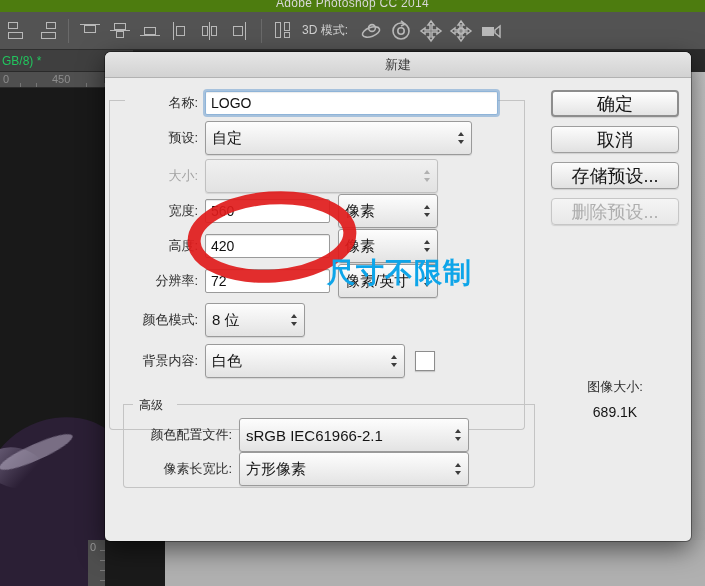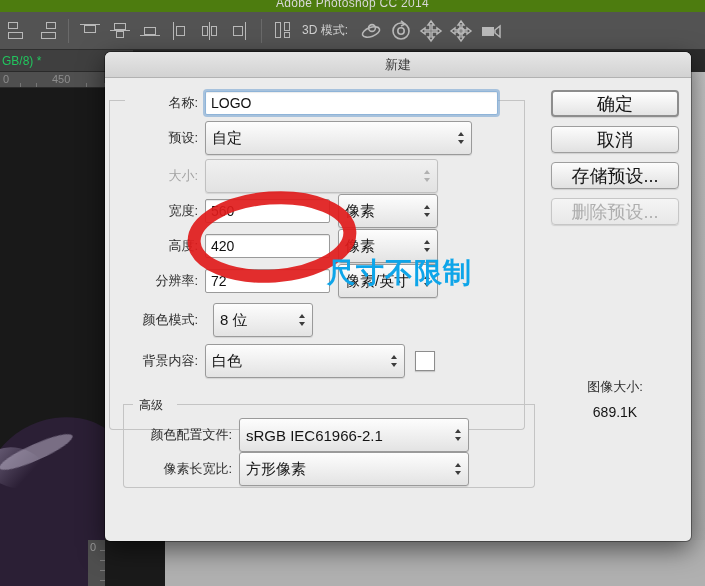--- a/index.html
+++ b/index.html
@@ -171,21 +171,21 @@
     background:linear-gradient(180deg,#f0f0f0,#e2e2e2); color:#a8a8a8;
     border-color:#c0c0c0;
   }
   .sel.dim .arrows:before{ border-bottom-color:#b0b0b0; }
   .sel.dim .arrows:after{ border-top-color:#b0b0b0; }
 
   .sel.w-preset{ width:267px; }
   .sel.w-size{   width:233px; }
   .sel.w-unit{   width:100px; margin-left:8px; }
   .sel.w-mode{   width:128px; }
-  .sel.w-depth{  width:100px; margin-left:8px; }
+  .sel.w-depth{  width:100px; }
   .sel.w-bg{     width:200px; }
   .sel.w-adv{    width:230px; }
 
   .swatch{
     width:20px; height:20px; background:#fff; border:1px solid #8d8d8d;
     margin-left:10px; box-shadow:0 1px 1px rgba(0,0,0,.15);
   }
 
   
   .gbox{

